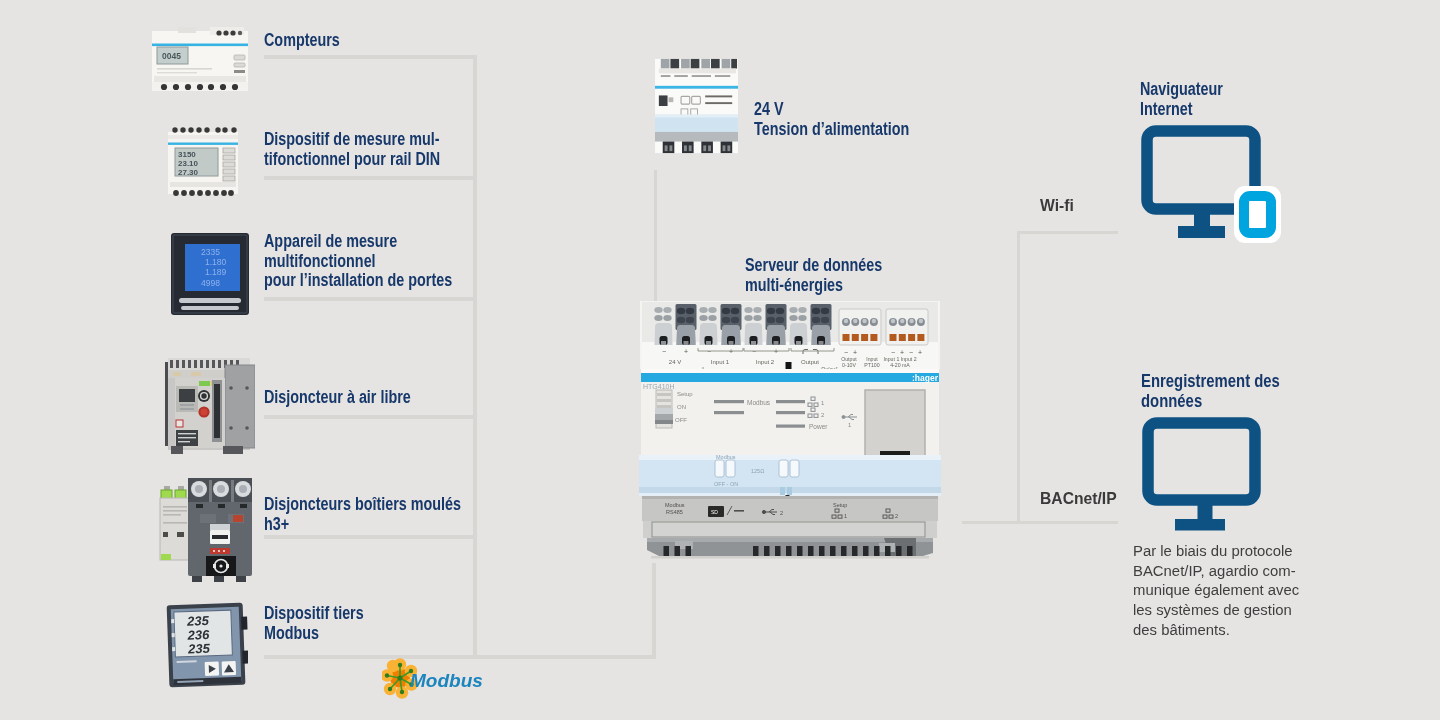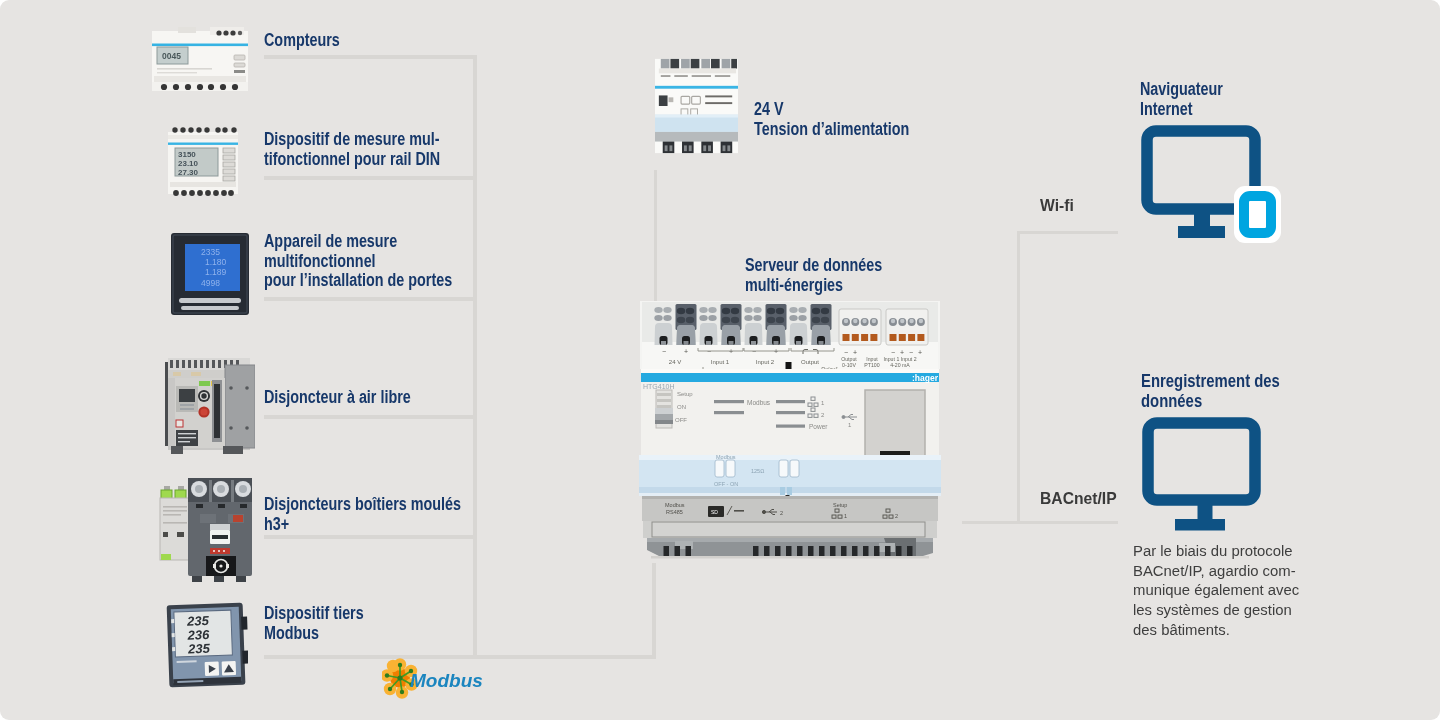--- a/index.html
+++ b/index.html
@@ -1,17 +1,17 @@
 <!DOCTYPE html>
 <html><head>
 <meta charset="utf-8">
 <style>
   html,body{margin:0;padding:0;}
   #stage{position:relative;width:1440px;height:720px;background:#e6e4e2;overflow:hidden;
-         font-family:"Liberation Sans",sans-serif;border-radius:9px;}
+         font-family:"Liberation Sans",sans-serif;}
   .ln{position:absolute;background:#d8d6d3;}
   .lbl{position:absolute;color:#17386a;font-weight:bold;font-size:17.5px;line-height:19.5px;
        transform:scaleX(0.82);transform-origin:0 0;white-space:nowrap;}
   .gry{position:absolute;color:#3a3a3a;font-weight:bold;font-size:16.5px;
        transform:scaleX(0.95);transform-origin:0 0;white-space:nowrap;}
   .par{position:absolute;color:#3e3e3e;font-size:15.5px;line-height:19.7px;
        transform:scaleX(0.96);transform-origin:0 0;white-space:nowrap;}
   svg{position:absolute;display:block;}
 </style>
 </head>

